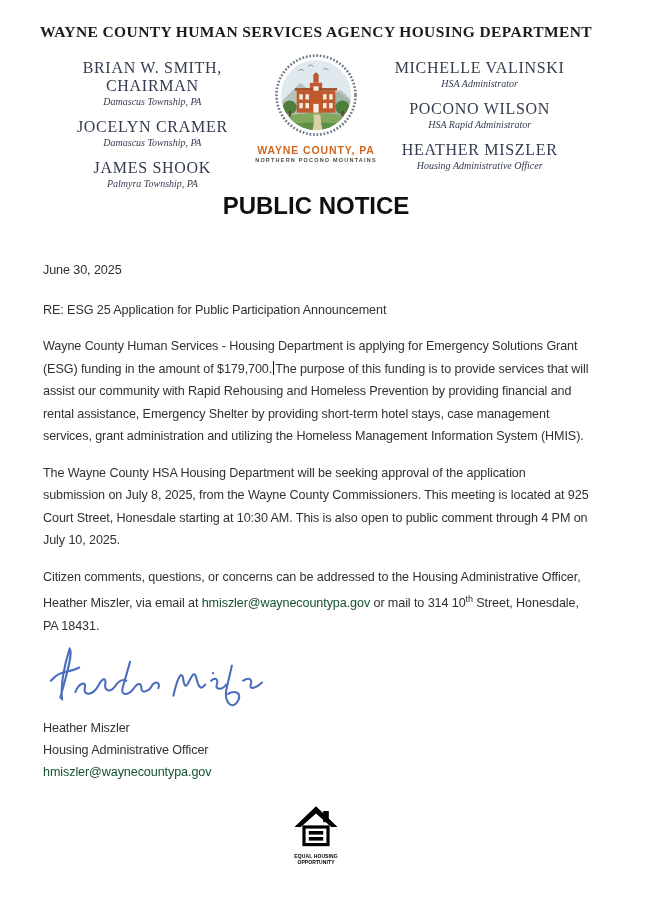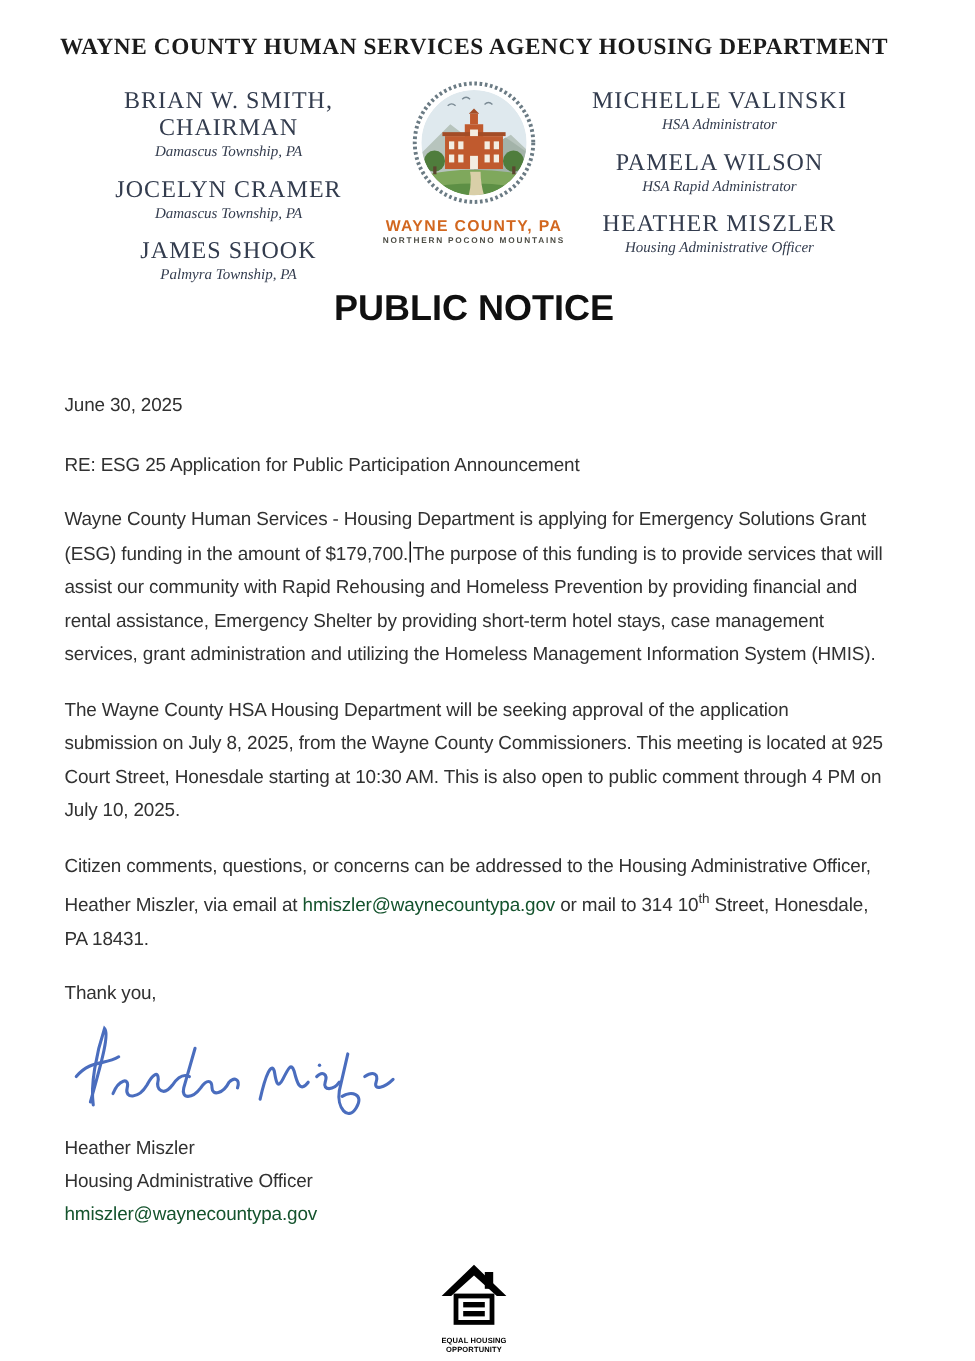--- a/index.html
+++ b/index.html
@@ -98,21 +98,21 @@
       <div class="logo-line1">WAYNE COUNTY, PA</div>
       <div class="logo-line2">NORTHERN POCONO MOUNTAINS</div>
     </div>
 
     <div class="officials-col">
       <div class="official">
         <div class="official-name">MICHELLE VALINSKI</div>
         <div class="official-sub">HSA Administrator</div>
       </div>
       <div class="official">
-        <div class="official-name">PAMELA WILSON</div>
+        <div class="official-name">POCONO WILSON</div>
         <div class="official-sub">HSA Rapid Administrator</div>
       </div>
       <div class="official">
         <div class="official-name">HEATHER MISZLER</div>
         <div class="official-sub">Housing Administrative Officer</div>
       </div>
     </div>
   </div>
 
   <div class="notice-heading">PUBLIC NOTICE</div>
@@ -120,21 +120,20 @@
   <div class="letter">
     <div class="date-line">June 30, 2025</div>
     <div class="re-line">RE: ESG 25 Application for Public Participation Announcement</div>
 
     <p class="para"><span>Wayne County Human Services - Housing Department is applying for Emergency Solutions Grant (ESG) funding in the amount of $179,700.</span><span class="caret"></span><span>The purpose of this funding is to provide services that will assist our community with Rapid Rehousing and Homeless Prevention by providing financial and rental assistance, Emergency Shelter by providing short-term hotel stays, case management services, grant administration and utilizing the Homeless Management Information System (HMIS).</span></p>
 
     <p class="para">The Wayne County HSA Housing Department will be seeking approval of the application submission on July 8, 2025, from the Wayne County Commissioners. This meeting is located at 925 Court Street, Honesdale starting at 10:30 AM. This is also open to public comment through 4 PM on July 10, 2025.</p>
 
     <p class="para"><span>Citizen comments, questions, or concerns can be addressed to the Housing Administrative Officer, Heather Miszler, via email at </span><a class="email">hmiszler@waynecountypa.gov</a><span> or mail to 314 10</span><sup>th</sup><span> Street, Honesdale, PA 18431.</span></p>
 
-    <div class="closing">Thank you,</div>
 
     <div class="signature-wrap">
       <svg width="225" height="66" viewBox="0 0 230 70">
         <g stroke="#4a6dbe" stroke-width="2.2" fill="none" stroke-linecap="round">
           <path d="M14 58 C20 36 28 10 24 6 C18 24 14 46 16 60"></path>
           <path d="M4 40 C14 28 24 32 34 26"></path>
           <path d="M30 52 C34 42 42 40 40 48 C38 56 48 56 54 46 C58 38 62 36 62 42 C60 50 66 54 72 46 C76 40 80 38 84 40"></path>
           <path d="M88 20 L80 48 C78 56 86 56 92 48 C96 42 100 42 100 48 C100 54 108 52 112 44 C116 40 120 42 118 48"></path>
           <path d="M134 56 C138 38 142 30 144 36 C145 42 146 50 150 42 C154 34 156 30 158 36 C160 44 162 52 168 44"></path>
           <path d="M174 40 C178 36 182 38 180 44 C178 50 186 50 190 44"></path>

